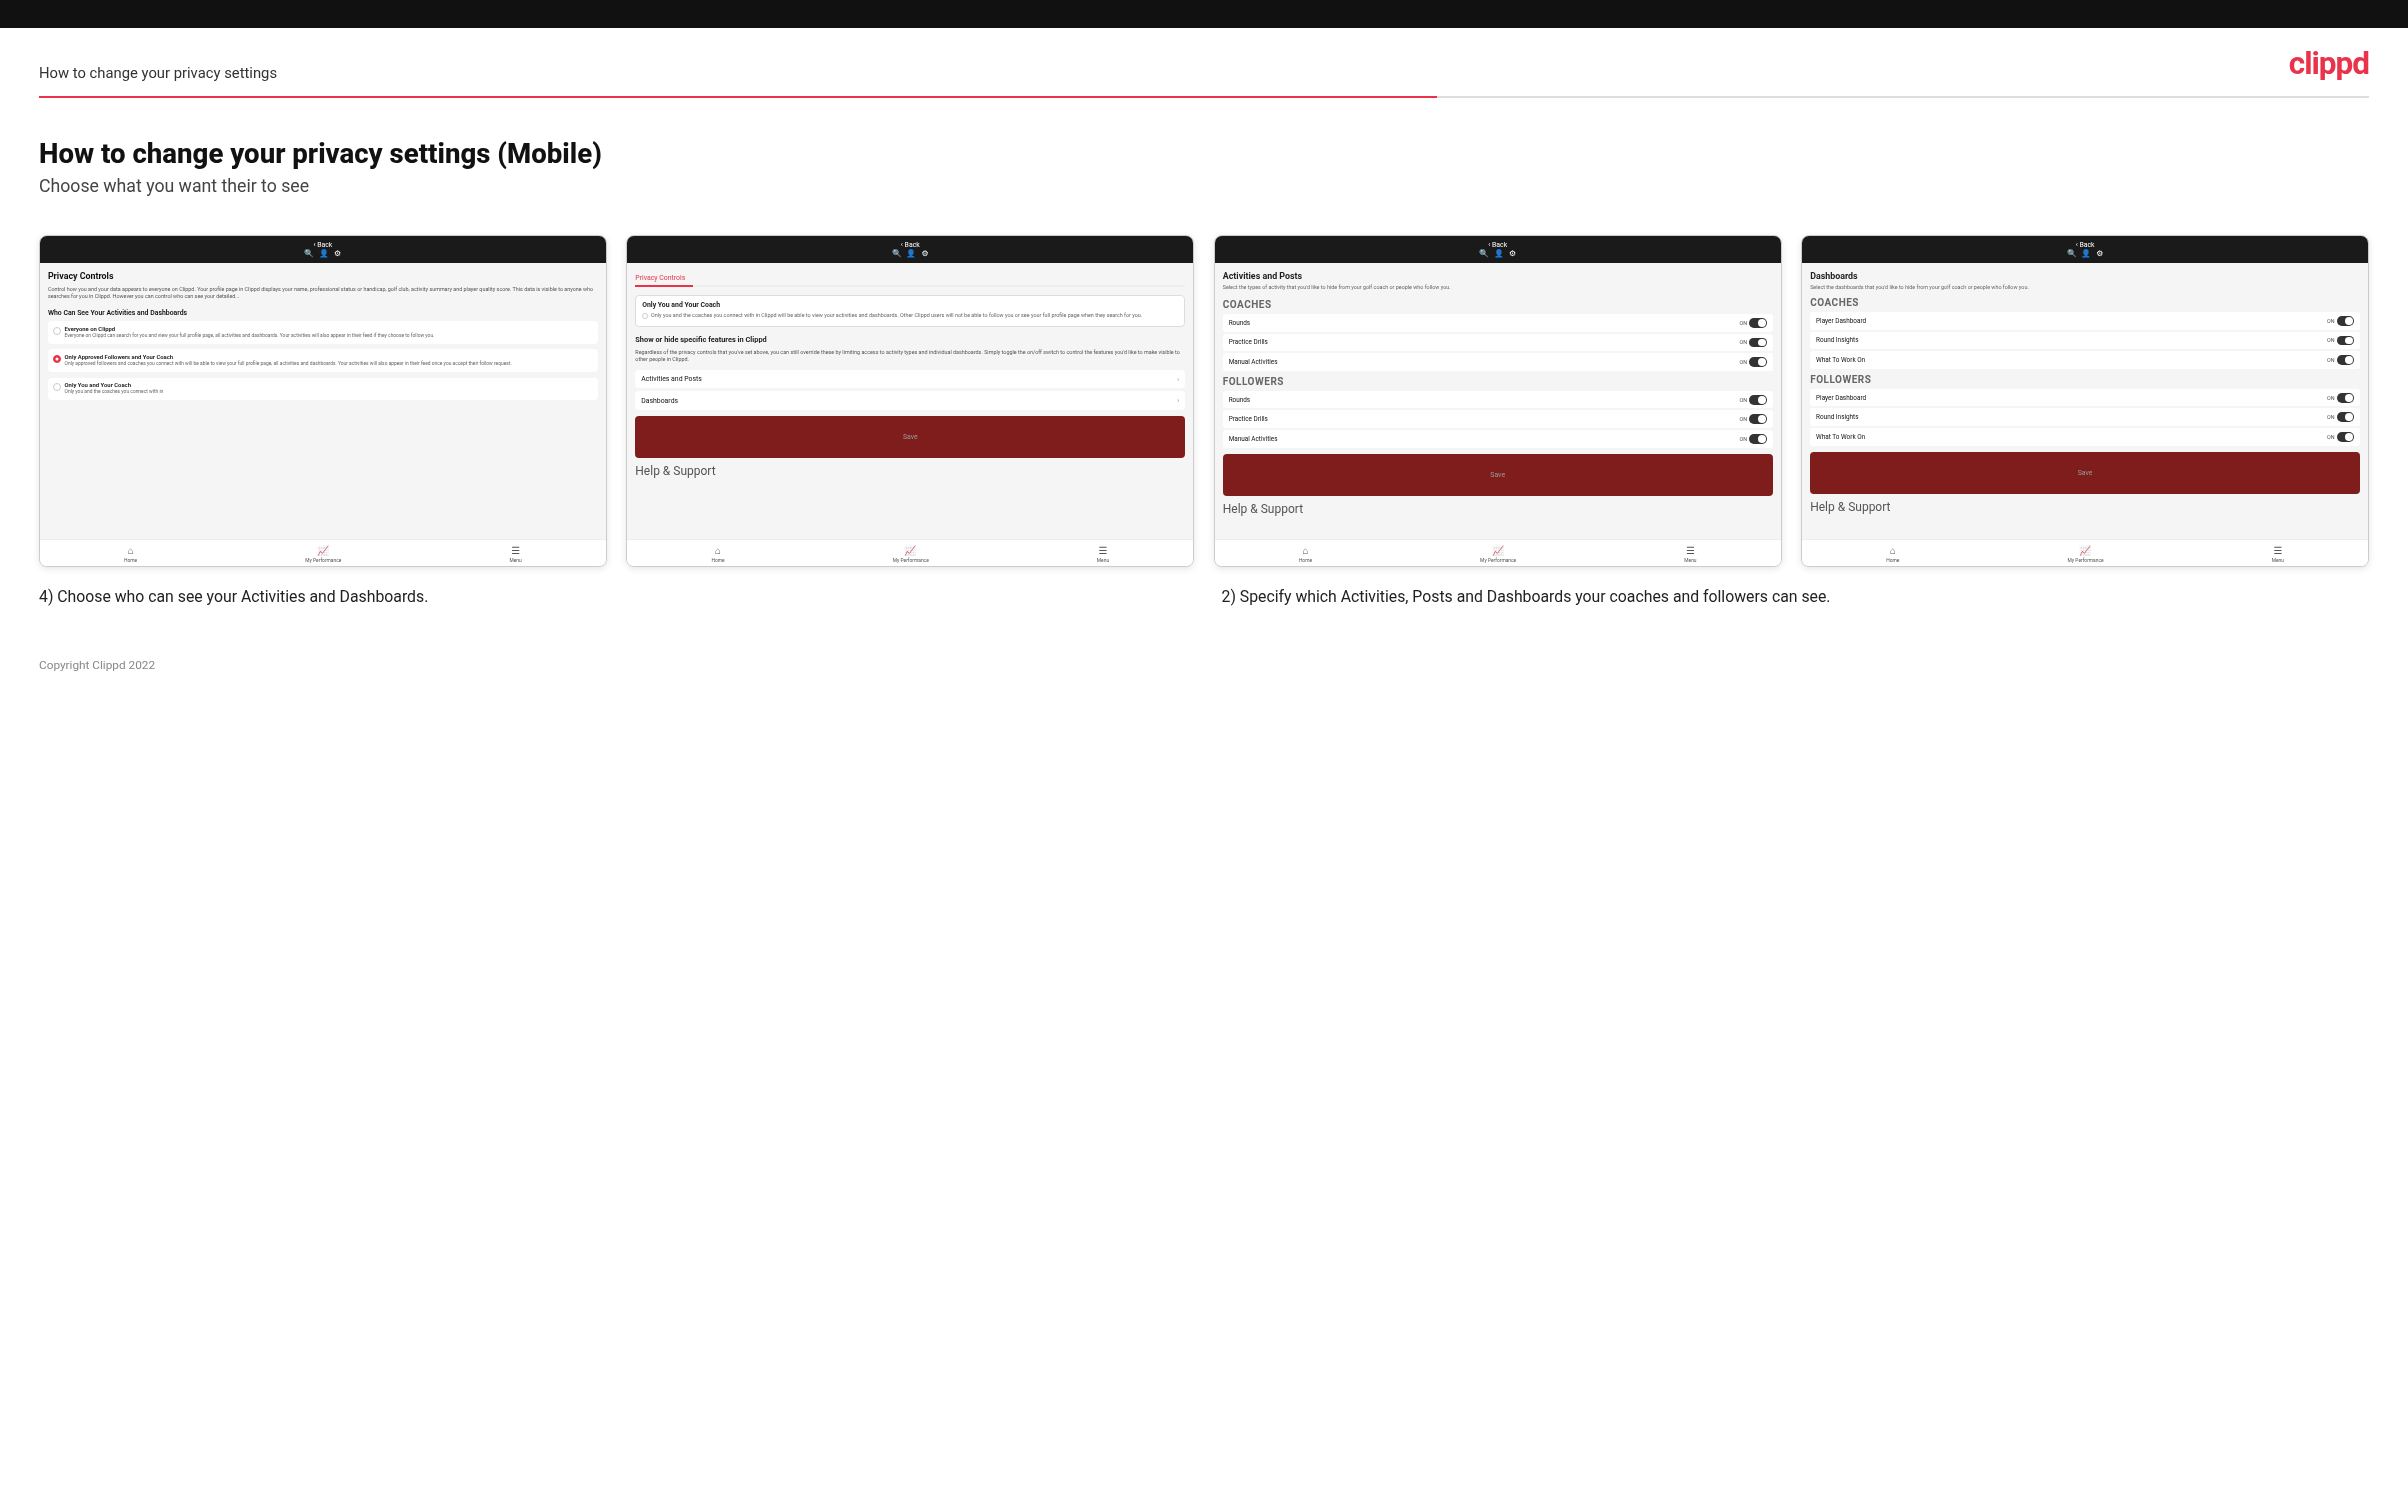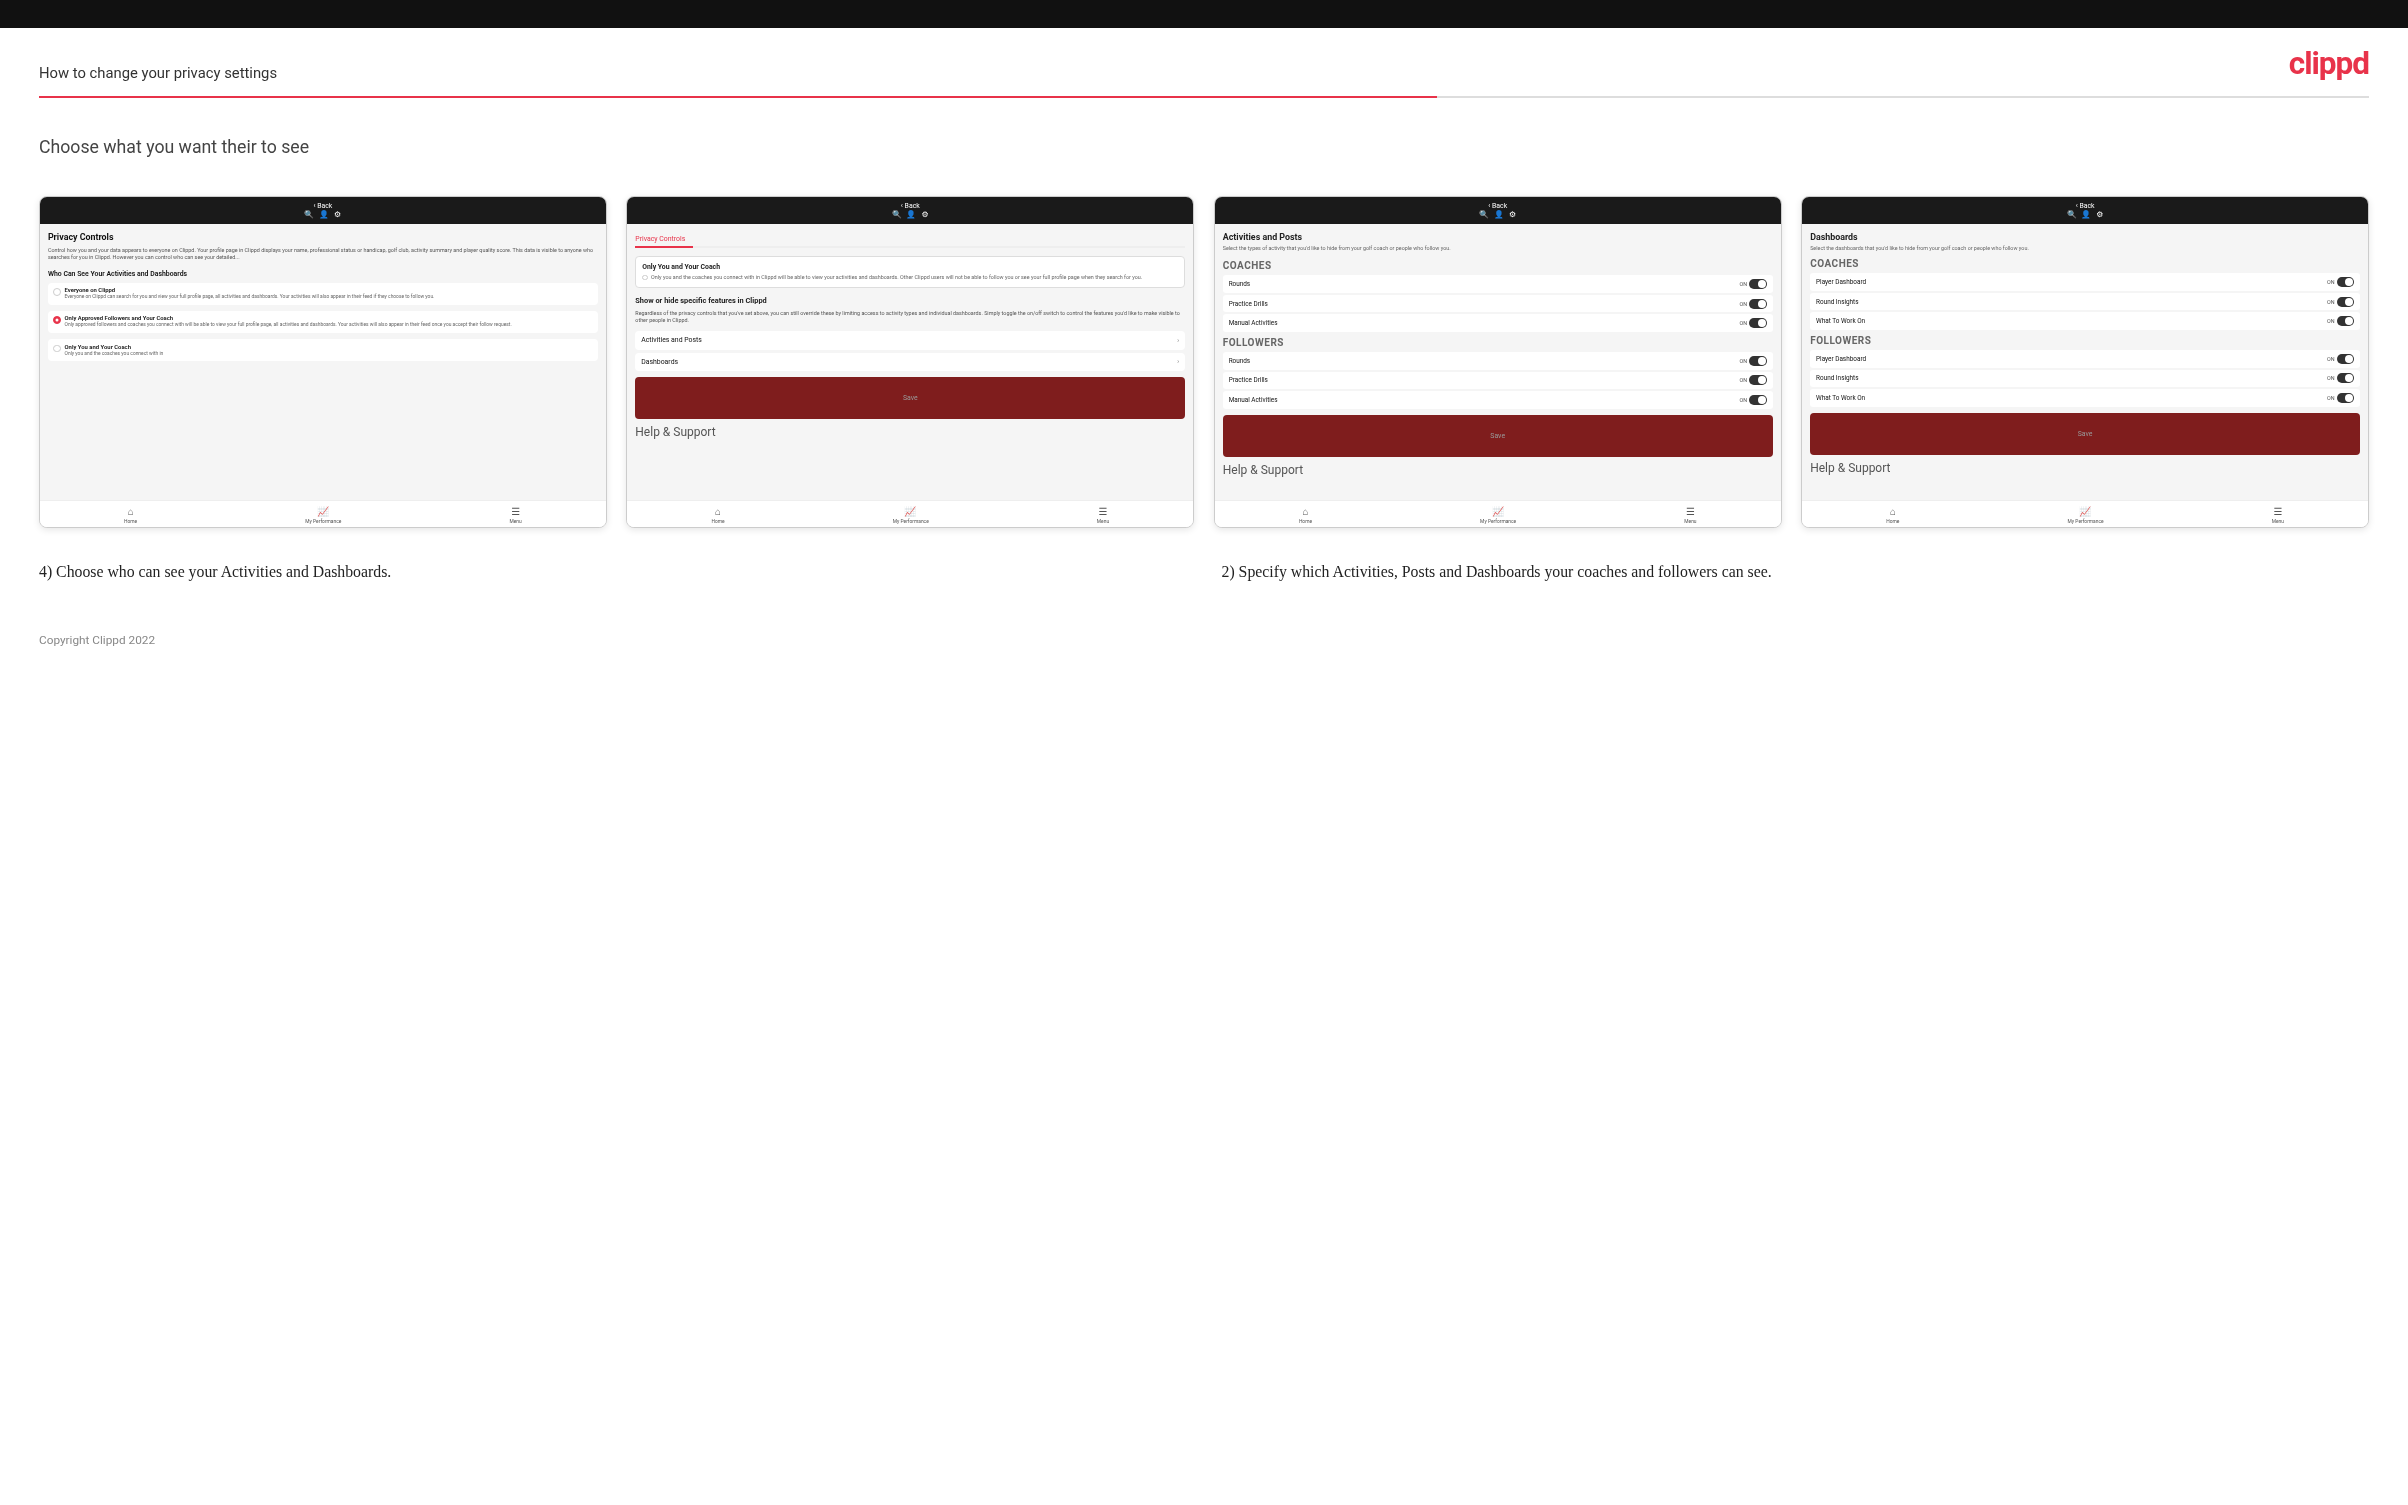--- a/index.html
+++ b/index.html
@@ -344,22 +344,21 @@
     }
     .screens-row {
       display: grid;
       grid-template-columns: 1fr 1fr 1fr 1fr;
       gap: 19.7px;
     }
     .captions-row {
       display: grid;
       grid-template-columns: 1fr 1fr 1fr 1fr;
       gap: 35px;
-      margin-top: 32px;
-      font-family: Liberation Serif, serif;
+      margin-top: 18px;
     }
     .caption-block {
       grid-column: span 2;
       font-size: 15.8px;
       color: #222;
       line-height: 1.5;
     }
 
     .footer {
       padding: 19.7px 39px;
@@ -373,20 +372,21 @@
 <div class="top-bar"></div>
 
 <div class="header">
   <span class="header-title">How to change your privacy settings</span>
   <span class="logo">clippd</span>
 </div>
 
 <div class="header-divider"></div>
 
 <div class="main">
+  <h1 class="page-heading">How to change your privacy settings (Mobile)</h1>
   <p class="page-subheading">Choose what you want their to see</p>
 
   <div class="screens-row">
 
     <div class="phone-mockup">
       <div class="phone-nav-bar">
         <span class="back-btn">‹ Back</span>
         <div class="phone-nav-icons">
           <span>🔍</span>
           <span>👤</span>

